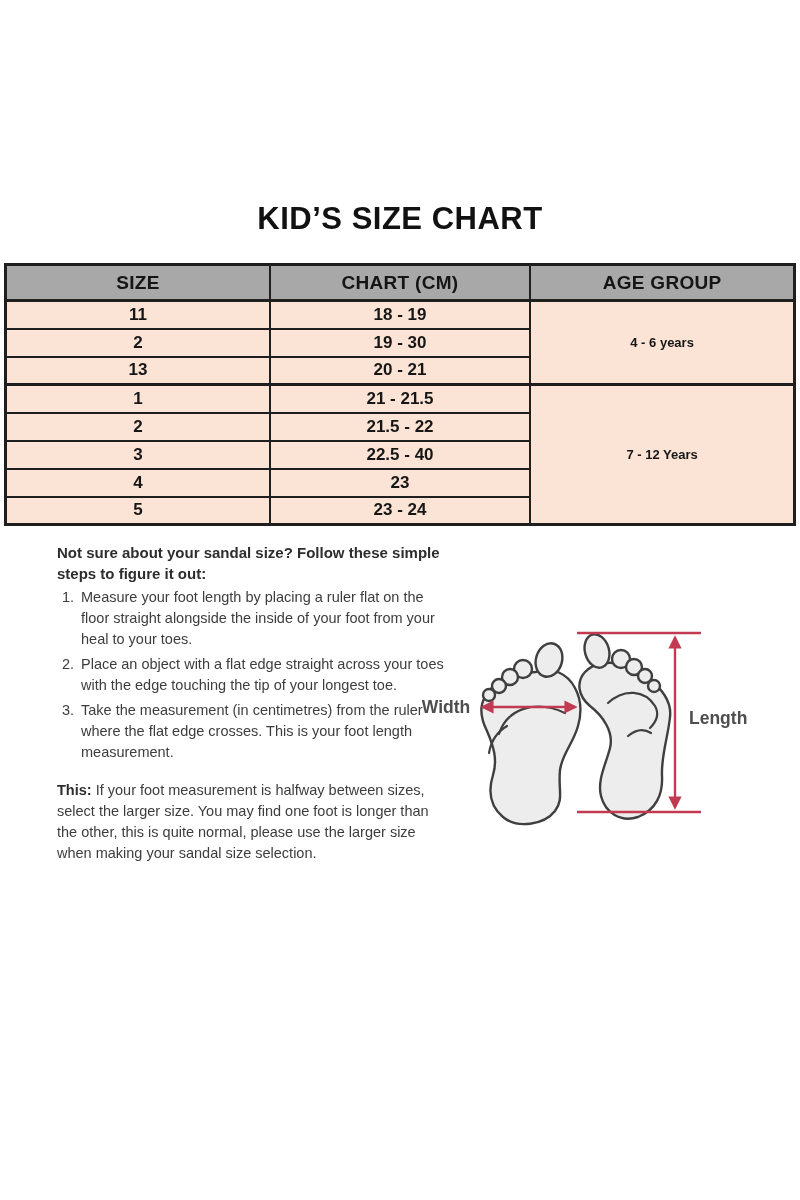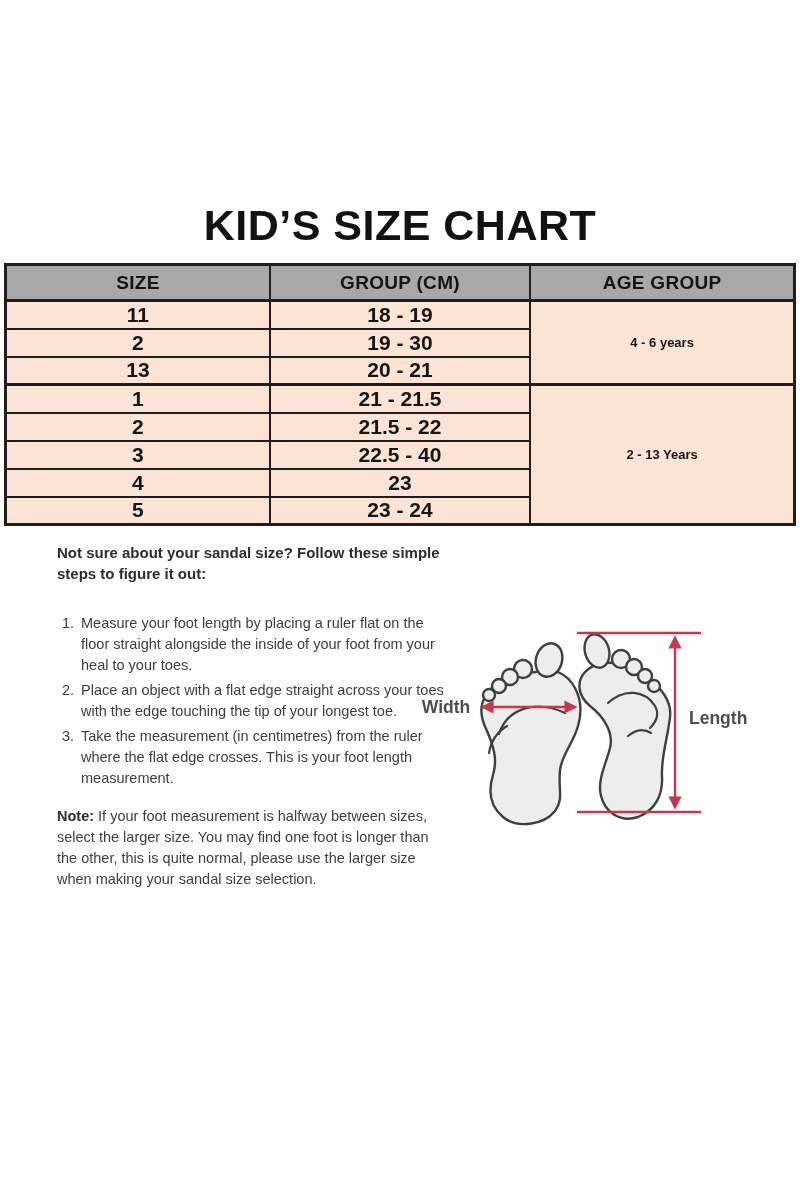--- a/index.html
+++ b/index.html
@@ -16,21 +16,21 @@
     overflow: hidden;
   }
 
   
   .title {
     position: absolute;
     top: 201px;
     left: 0;
     width: 100%;
     text-align: center;
-    font-size: 43px;
+    font-size: 31px;
     font-weight: 900;
     letter-spacing: 0.5px;
     color: #121212;
     font-family: "Liberation Sans", sans-serif;
   }
 
   
   table.size-table {
     position: absolute;
     left: 4px;
@@ -48,21 +48,21 @@
     font-weight: bold;
     color: #151515;
     border: 2px solid #1f1f1f;
     border-bottom: 3px solid #1f1f1f;
     text-align: center;
     vertical-align: middle;
     letter-spacing: 0.3px;
   }
   .size-table td {
     height: 28px;
-    font-size: 21px;
+    font-size: 17px;
     font-weight: bold;
     color: #161616;
     border: 2px solid #1f1f1f;
     text-align: center;
     vertical-align: middle;
     background: #fbe3d5;
   }
   .size-table col.c1 { width: 33.5%; }
   .size-table col.c2 { width: 33.0%; }
   .size-table col.c3 { width: 33.5%; }
@@ -75,21 +75,21 @@
     left: 57px;
     top: 542px;
     width: 394px;
     color: #3a3a3a;
   }
   .instructions .heading {
     font-size: 15px;
     font-weight: bold;
     color: #2d2d2d;
     line-height: 1.42;
-    margin-bottom: 28px;
+    margin-bottom: 2px;
   }
   .steps { list-style: none; }
   .step {
     display: flex;
     margin-bottom: 4px;
     font-size: 14.5px;
     line-height: 1.45;
     color: #3d3d3d;
   }
   .step .num {
@@ -124,42 +124,42 @@
 
   <table class="size-table">
     <colgroup>
         <col class="c1">
         <col class="c2">
         <col class="c3">
       </colgroup>
     <thead>
       <tr>
         <th>SIZE</th>
-        <th>GROUP (CM)</th>
+        <th>CHART (CM)</th>
         <th>AGE GROUP</th>
       </tr>
     </thead>
     <tbody>
       <tr>
         <td>11</td>
         <td>18 - 19</td>
         <td class="age-cell" rowspan="3">4 - 6 years</td>
       </tr>
       <tr>
         <td>2</td>
         <td>19 - 30</td>
       </tr>
       <tr>
         <td>13</td>
         <td>20 - 21</td>
       </tr>
       <tr class="group-start">
         <td>1</td>
         <td>21 - 21.5</td>
-        <td class="age-cell" rowspan="5">2 - 13 Years</td>
+        <td class="age-cell" rowspan="5">7 - 12 Years</td>
       </tr>
       <tr>
         <td>2</td>
         <td>21.5 - 22</td>
       </tr>
       <tr>
         <td>3</td>
         <td>22.5 - 40</td>
       </tr>
       <tr>
@@ -182,21 +182,21 @@
       </li>
       <li class="step">
         <span class="num">2.</span>
         <span class="step-text">Place an object with a flat edge straight across your toes with the edge touching the tip of your longest toe.</span>
       </li>
       <li class="step">
         <span class="num">3.</span>
         <span class="step-text">Take the measurement (in centimetres) from the ruler where the flat edge crosses. This is your foot length measurement.</span>
       </li>
     </ol>
-    <p class="note"><span class="note-label">Note:</span><span> If your foot measurement is halfway between sizes, select the larger size. You may find one foot is longer than the other, this is quite normal, please use the larger size when making your sandal size selection.</span></p>
+    <p class="note"><span class="note-label">This:</span><span> If your foot measurement is halfway between sizes, select the larger size. You may find one foot is longer than the other, this is quite normal, please use the larger size when making your sandal size selection.</span></p>
   </div>
 
   <div class="diagram">
     <svg width="372" height="232" viewBox="425 606 372 232" xmlns="http://www.w3.org/2000/svg">
       <defs>
         <marker id="ah" viewBox="0 0 10 10" refX="8" refY="5" markerWidth="5.5" markerHeight="5.5" orient="auto-start-reverse">
           <path d="M0,0 L10,5 L0,10 z" fill="#c23a52"></path>
         </marker>
       </defs>
 

